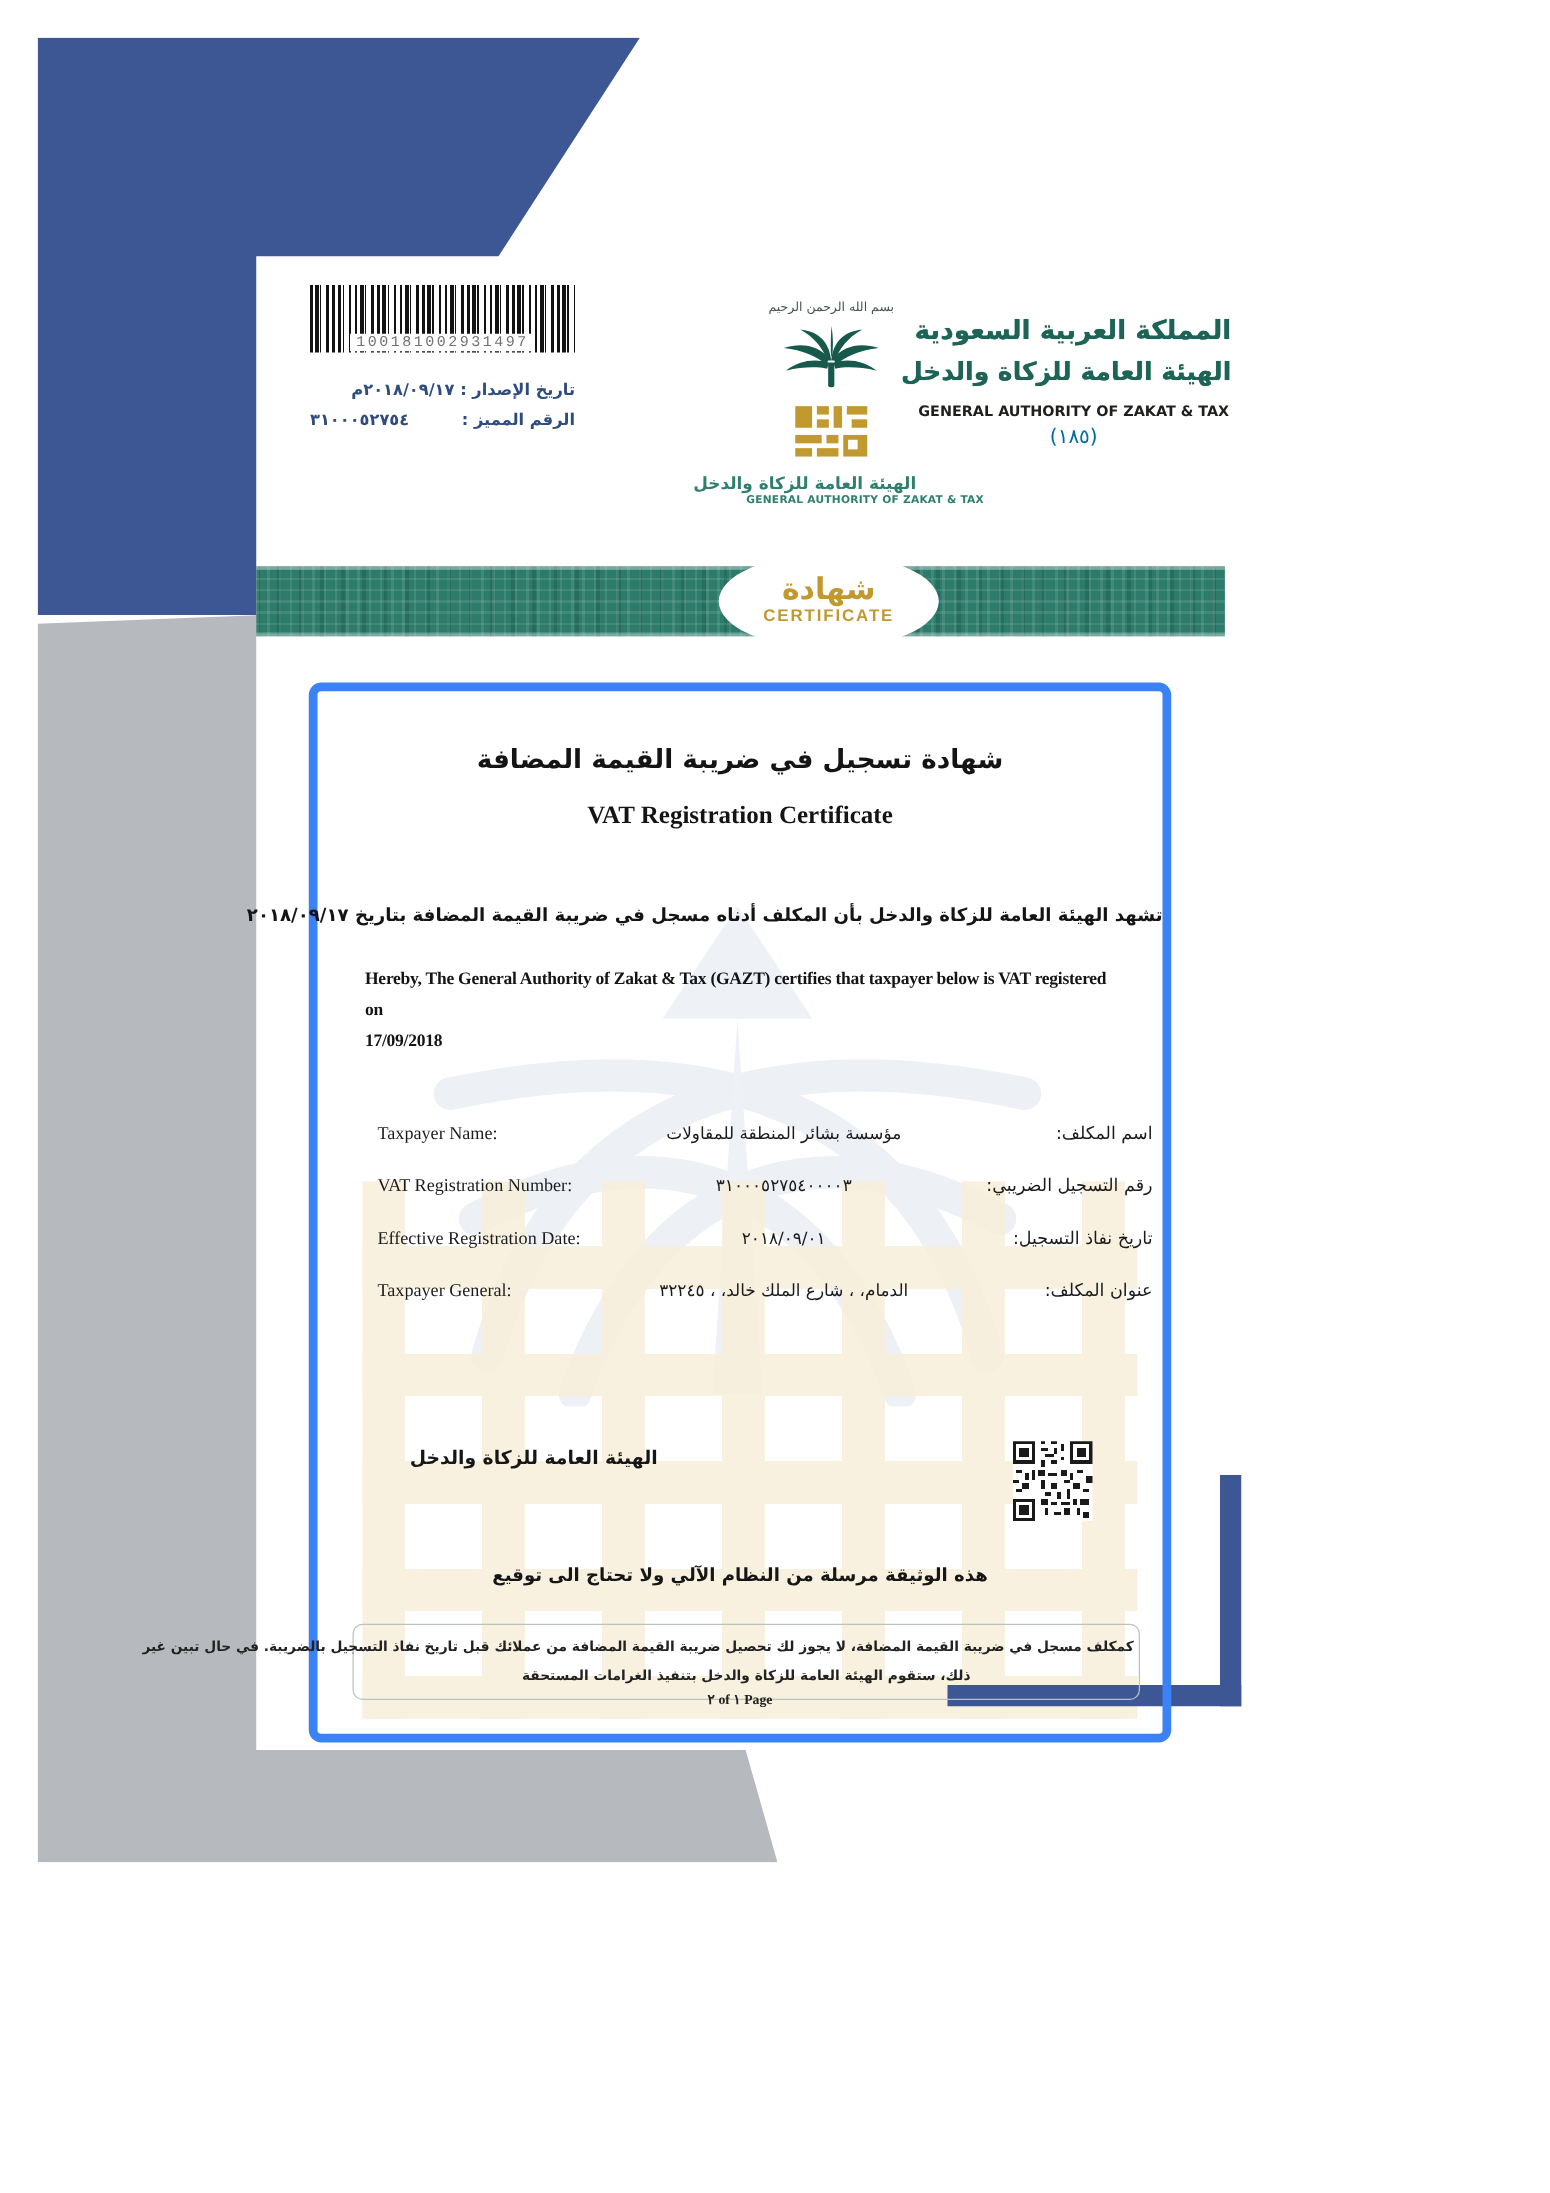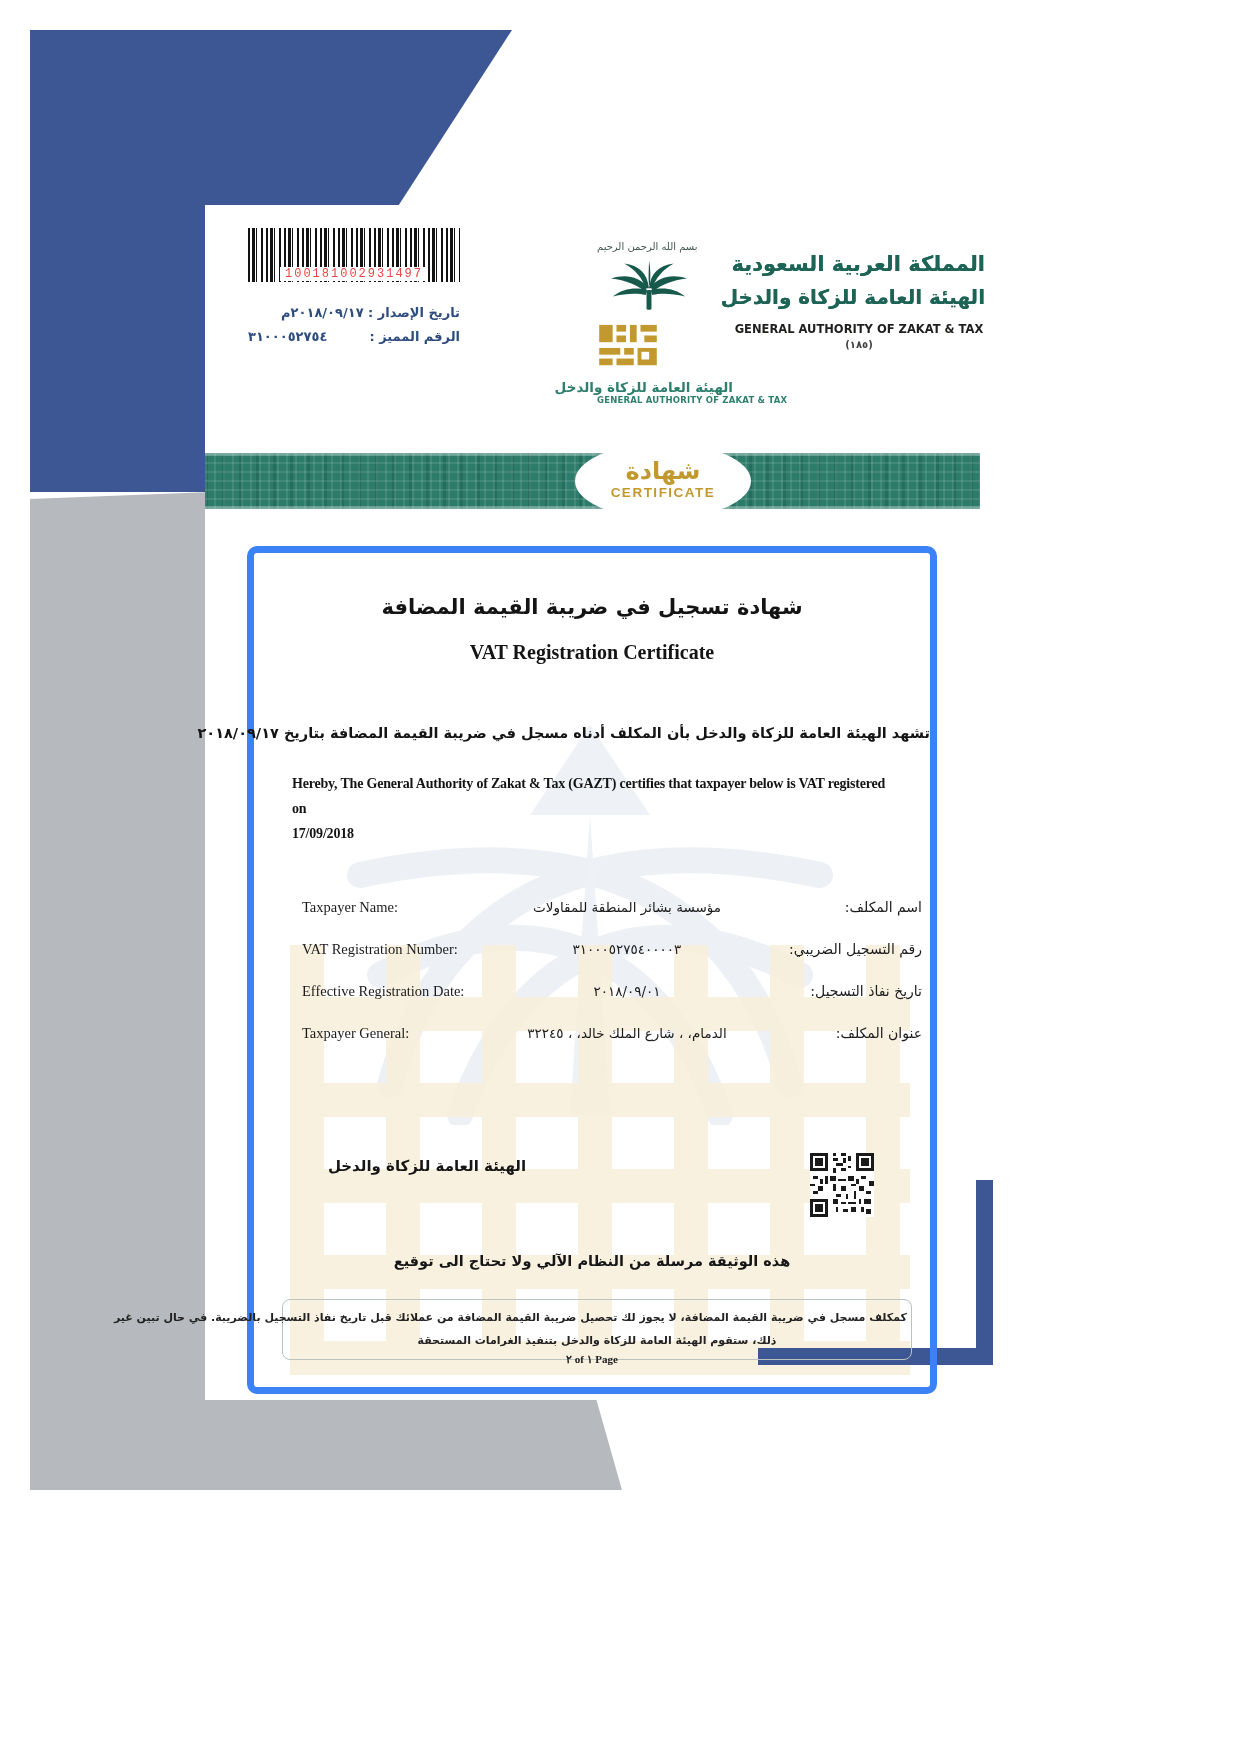--- a/index.html
+++ b/index.html
@@ -18,36 +18,36 @@
   .palm-wm{position:absolute;left:115px;top:480px;width:540px;height:440px;z-index:0;}
   .kufic-wm{position:absolute;left:85px;top:740px;width:620px;height:430px;z-index:0;opacity:.85;
         background-image:
           repeating-linear-gradient(0deg,#f9efda 0 34px,rgba(255,255,255,0) 34px 86px),
           repeating-linear-gradient(90deg,#f9efda 0 34px,rgba(255,255,255,0) 34px 96px);}
   
   .barcode{position:absolute;left:43px;top:23px;width:212px;height:54px;z-index:1;
         background:repeating-linear-gradient(90deg,#121212 0 2px,#fff 2px 4px,#121212 4px 7px,
           #fff 7px 8px,#121212 8px 9px,#fff 9px 13px,#121212 13px 15px,#fff 15px 18px);}
   .barcode-number{position:absolute;left:50%;transform:translateX(-50%);bottom:1px;background:#fff;
-        padding:0 5px;font-family:"Liberation Mono",monospace;font-size:12px;letter-spacing:2px;color:#ef4444;white-space:nowrap;}
+        padding:0 5px;font-family:"Liberation Mono",monospace;font-size:12px;letter-spacing:2px;color:#737373;white-space:nowrap;}
   .issue-info{position:absolute;left:43px;top:96px;width:212px;z-index:1;direction:rtl;
         color:#2e4c7e;font-size:13px;font-weight:600;line-height:24px;}
   .issue-line{text-align:right;white-space:nowrap;}
   .distinct-line{display:flex;justify-content:space-between;direction:rtl;}
-  .center-logo{position:absolute;left:392px;top:36px;width:136px;text-align:left;z-index:1;}
+  .center-logo{position:absolute;left:392px;top:36px;width:136px;text-align:center;z-index:1;}
   .bismillah{font-size:10px;color:#44574f;margin-bottom:5px;white-space:nowrap;}
   .org-ar{color:#2e7f6e;font-size:13.5px;font-weight:bold;margin-top:4px;white-space:nowrap;direction:rtl;}
   .org-en{color:#2e7f6e;font-size:8.5px;font-weight:bold;letter-spacing:.2px;white-space:nowrap;}
   .right-emblem{position:absolute;left:528px;top:42px;width:252px;text-align:center;z-index:1;}
   .callig{direction:rtl;color:#1d6456;font-weight:bold;white-space:nowrap;
         text-shadow:0 0 .6px #1d6456;}
   .callig1{font-size:21px;line-height:34px;}
   .callig2{font-size:20px;line-height:32px;}
   .emblem-en{font-size:11.5px;font-weight:bold;color:#1f1f1d;margin-top:9px;white-space:nowrap;}
-  .emblem-code{font-size:10px;font-weight:bold;color:#404040;margin-top:3px;}
+  .emblem-code{font-size:16px;font-weight:normal;color:#0369a1;margin-top:3px;}
   
   .band{position:absolute;left:0;top:248px;width:775px;height:56px;z-index:1;background-color:#2d7c6b;
         background-image:
           repeating-linear-gradient(0deg,rgba(255,255,255,.10) 0 2px,rgba(0,0,0,0) 2px 9px),
           repeating-linear-gradient(90deg,rgba(255,255,255,.10) 0 2px,rgba(0,0,0,0) 2px 9px),
           repeating-linear-gradient(90deg,rgba(0,45,36,.18) 0 3px,rgba(0,0,0,0) 3px 17px);
         box-shadow:inset 0 3px 0 rgba(255,255,255,.28),inset 0 -3px 0 rgba(255,255,255,.28);}
   .band-pill{position:absolute;left:370px;top:-10px;width:176px;height:76px;background:#fff;
         border-radius:50%;text-align:center;}
   .pill-ar{color:#c2992f;font-size:24px;font-weight:bold;margin-top:14px;direction:rtl;}

